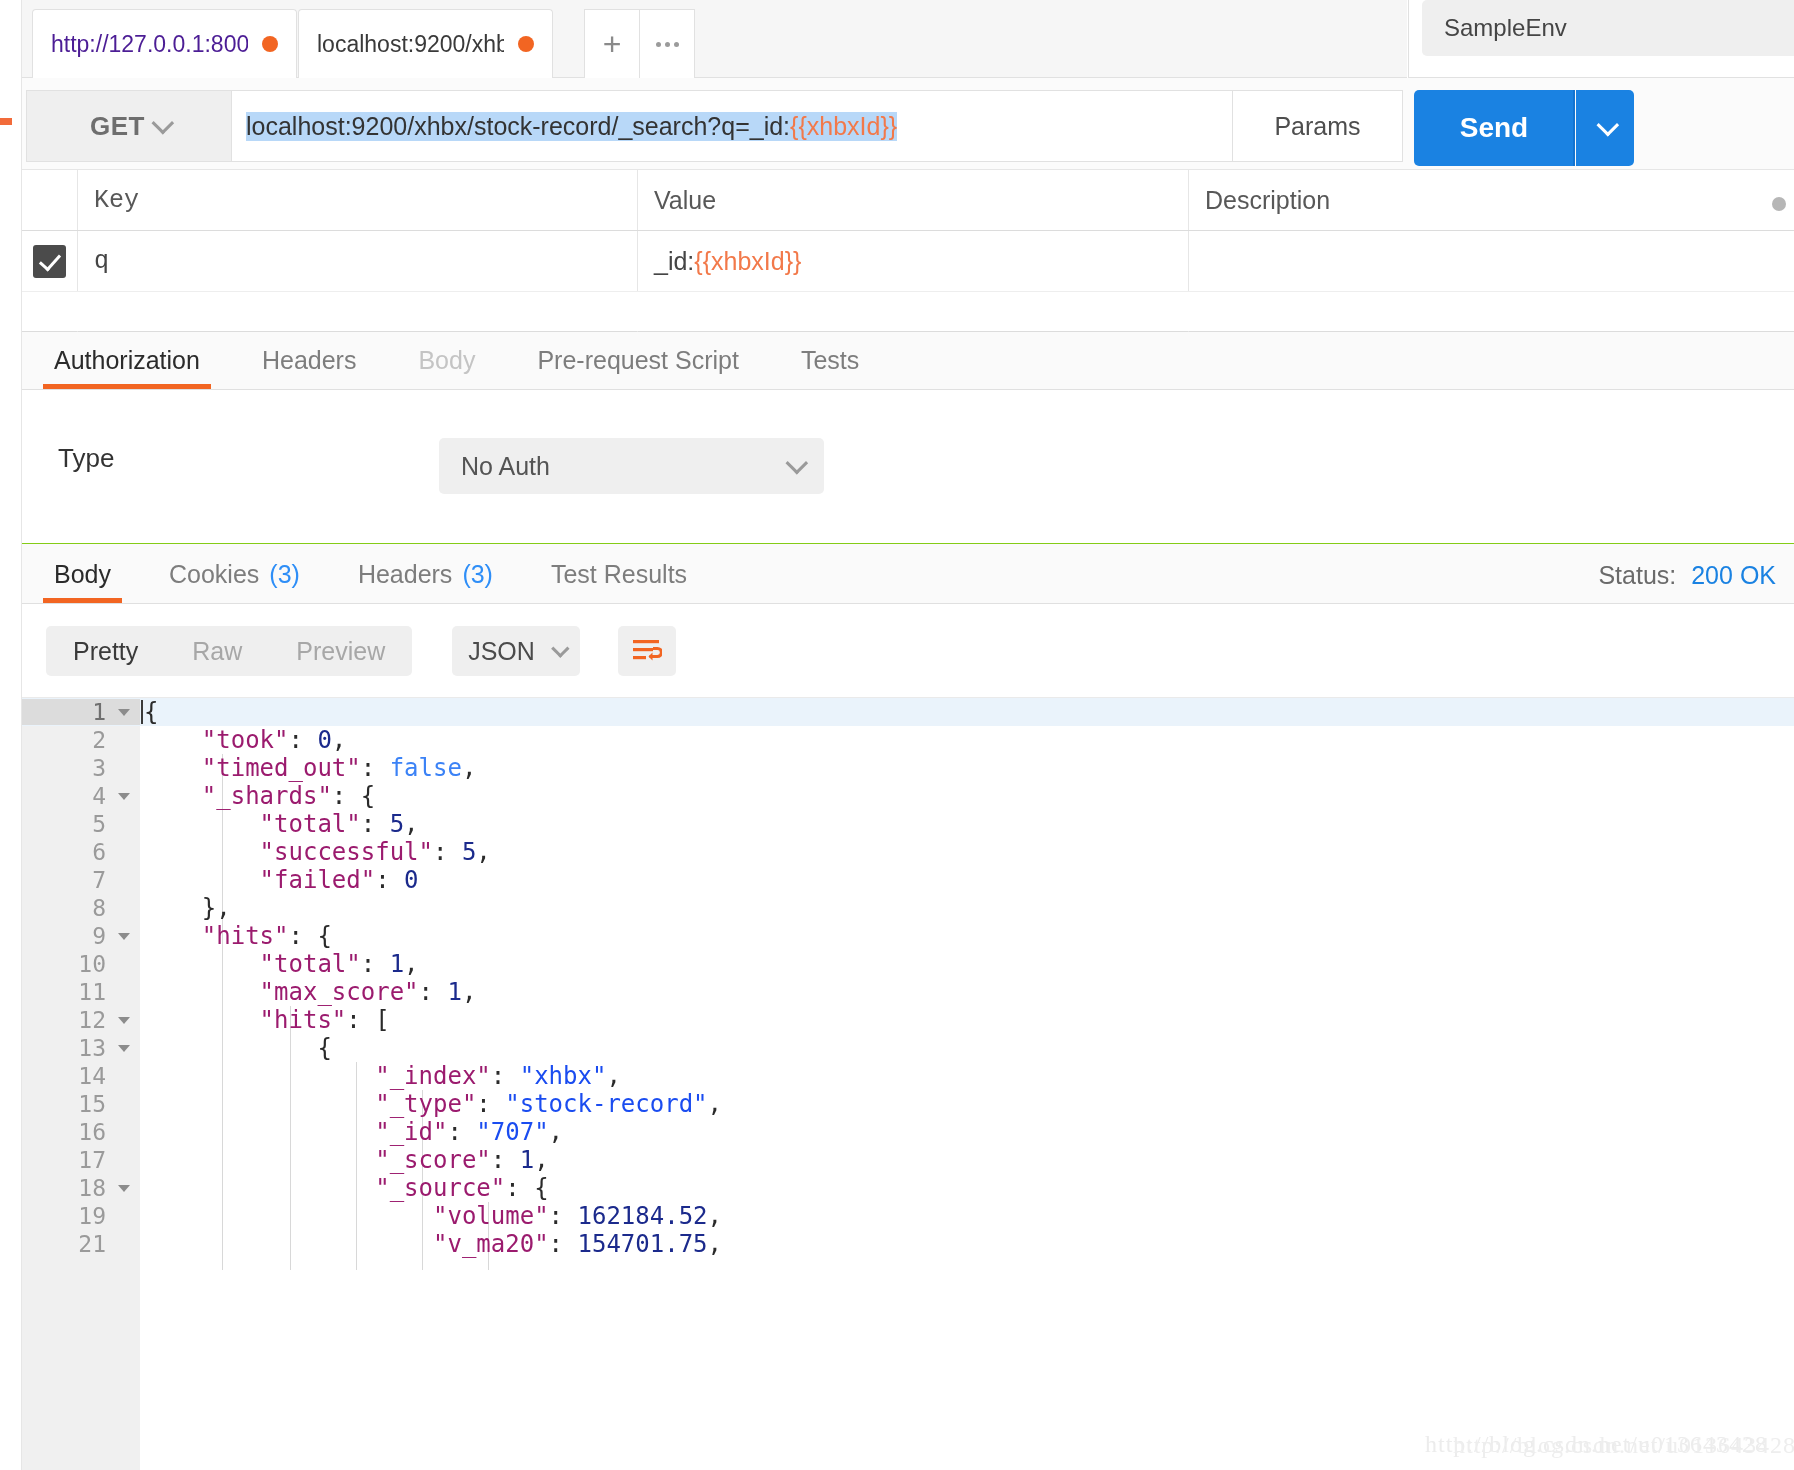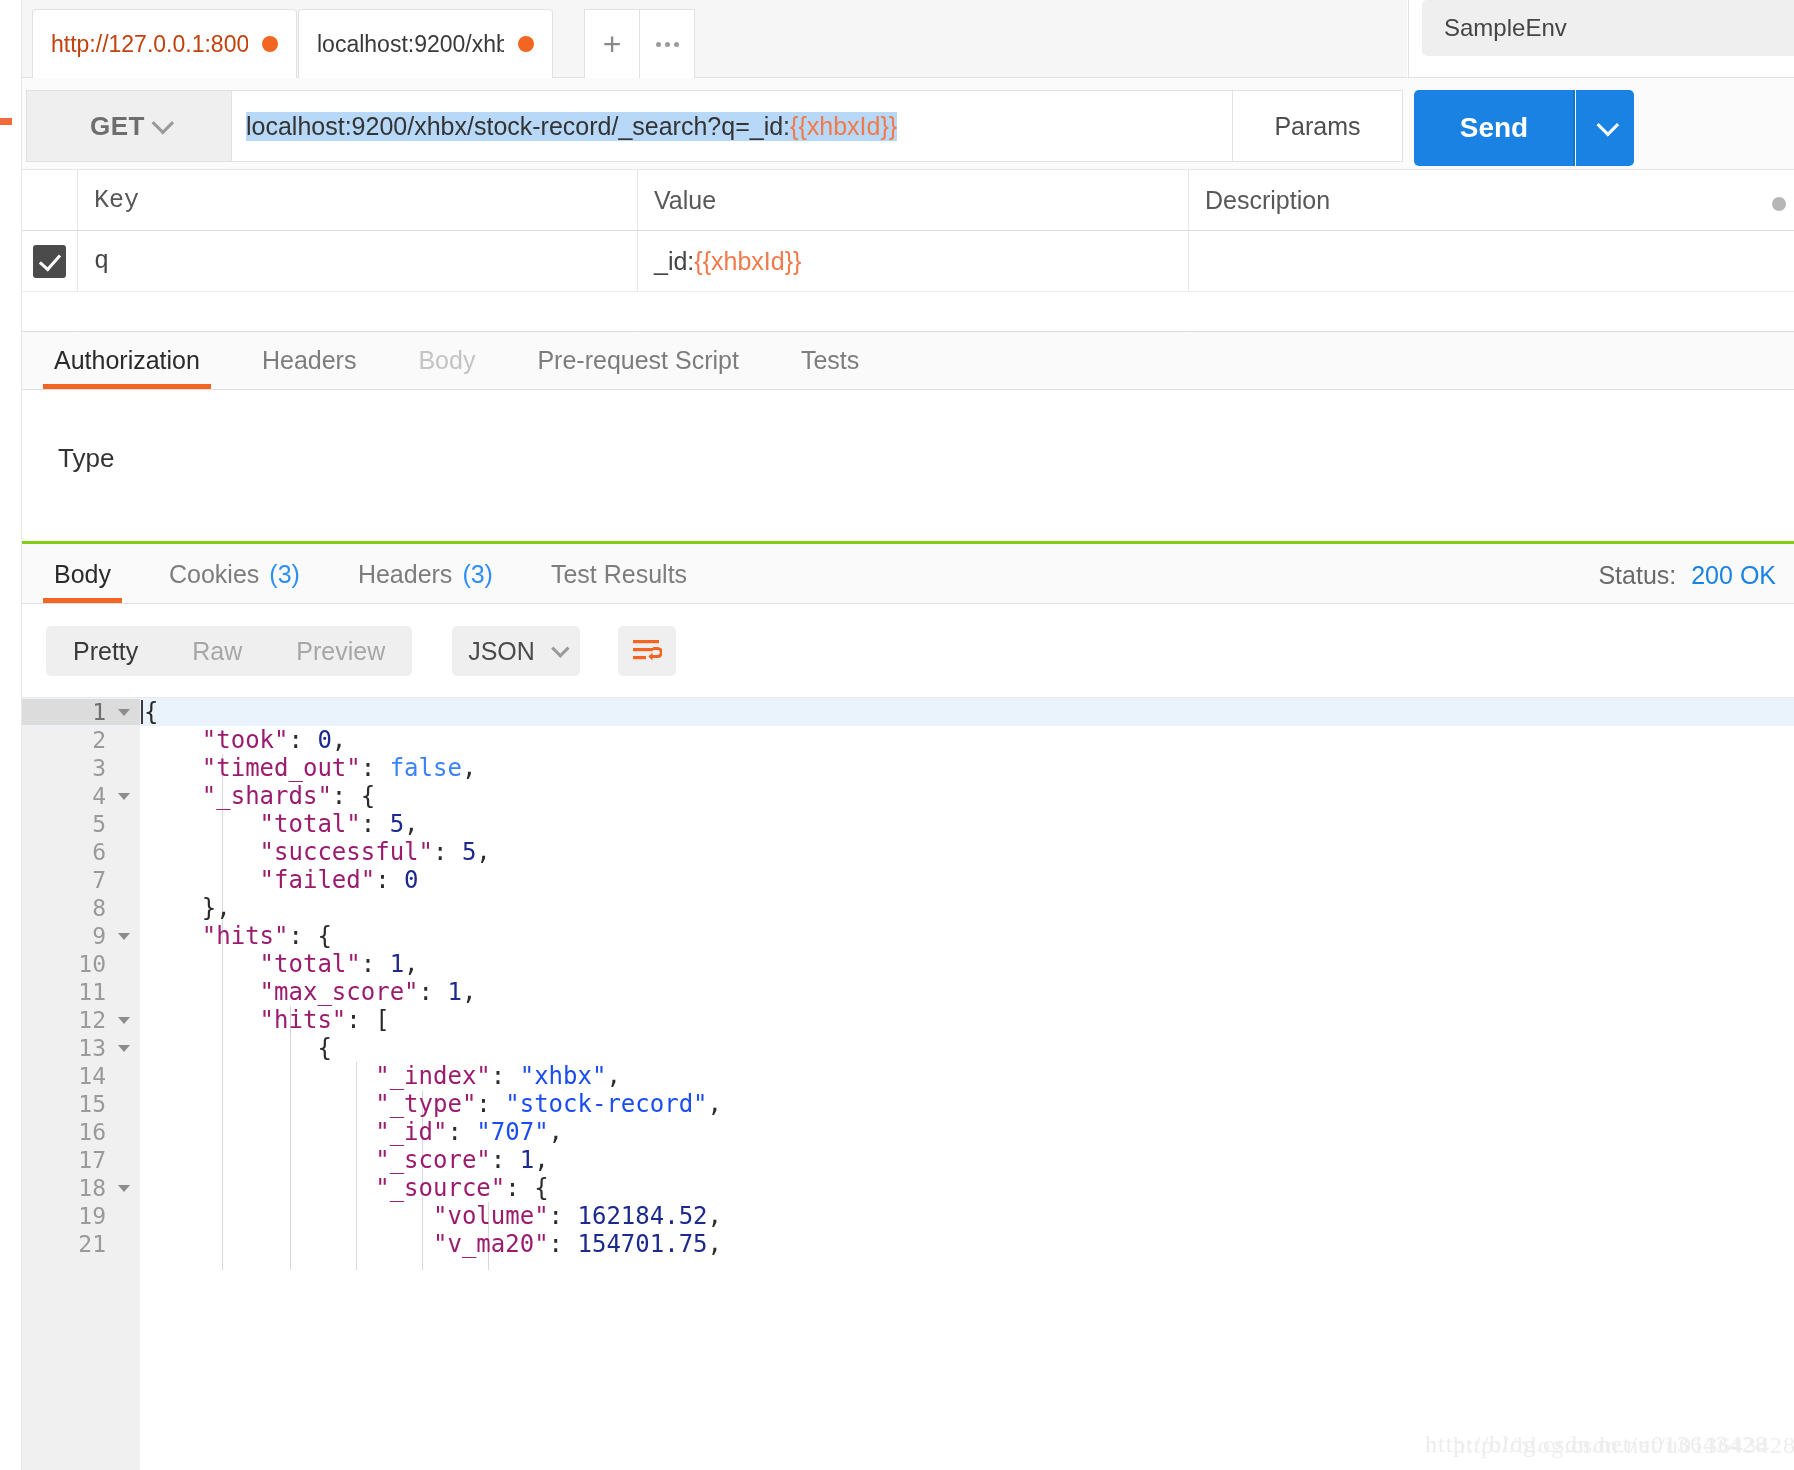--- a/index.html
+++ b/index.html
@@ -43,21 +43,21 @@
     border: 1px solid #e1e1e1;
     border-bottom: none;
     border-top-left-radius: 4px;
     border-top-right-radius: 4px;
     display: flex; align-items: center;
     padding: 0 18px;
     gap: 14px;
   }
   .req-tab .tab-label {
     font-size: 23px;
-    color: #c2410c;
+    color: #4c1d95;
     white-space: nowrap;
     overflow: hidden;
     max-width: 215px;
     text-overflow: clip;
   }
   .req-tab.active .tab-label { color: #3a3a3a; }
   .tab-dot {
     width: 16px; height: 16px;
     border-radius: 50%;
     background: #f26522;
@@ -242,21 +242,21 @@
     content: "";
     position: absolute; left: 11px; right: 11px; bottom: 0;
     height: 5px; background: #f26522;
   }
 
   
   .authpanel {
     position: absolute; left: 22px; top: 390px;
     width: 1772px; height: 154px;
     background: #ffffff;
-    border-bottom: 3px solid #84cc16;
+    border-bottom: 1px solid #84cc16;
   }
   .auth-type-label {
     position: absolute; left: 36px; top: 53px;
     font-size: 26px; color: #333333;
   }
   .auth-select {
     position: absolute; left: 417px; top: 48px;
     width: 385px; height: 56px;
     background: #efefef;
     border-radius: 5px;
@@ -509,20 +509,24 @@
     <div class="rtab" style="margin-left:18px">
       <span>Pre-request Script</span>
     </div>
     <div class="rtab" style="margin-left:18px">
       <span>Tests</span>
     </div>
   </div>
 
   <div class="authpanel">
     <div class="auth-type-label">Type</div>
+    <div class="auth-select">
+      <span class="sel-txt">No Auth</span>
+      <span class="chev"></span>
+    </div>
   </div>
 
   <div class="resptabs">
     <div class="rtab active" style="margin-left:10px">
       <span>Body</span>
     </div>
     <div class="rtab" style="margin-left:14px">
       <span>Cookies</span>
       <span class="count" style="margin-left:10px">(3)</span>
     </div>

